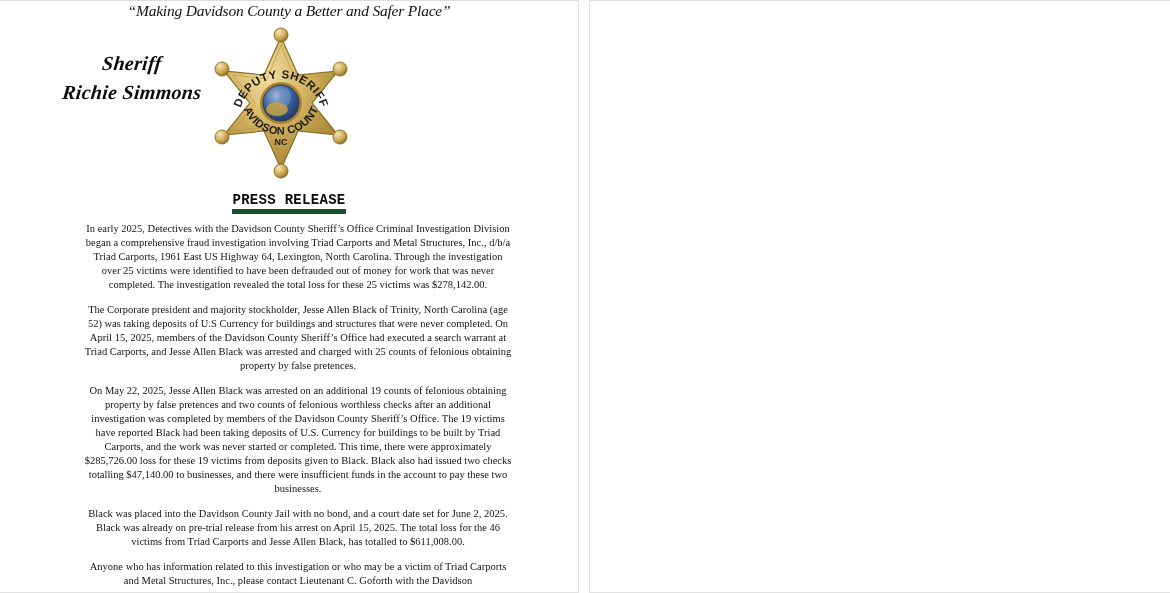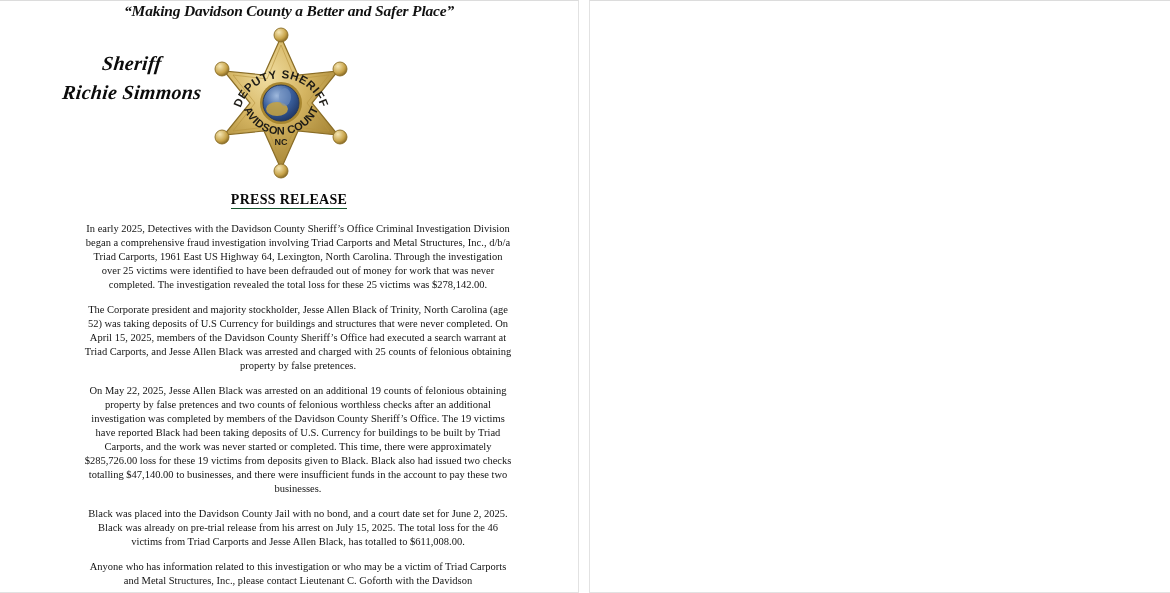--- a/index.html
+++ b/index.html
@@ -47,21 +47,21 @@
     border-right: none;
   }
 
   
   .tagline {
     position: absolute;
     left: 0; right: 0;
     top: 1px;
     text-align: center;
     font-family: "Liberation Serif", serif;
-    font-weight: bold;
+    font-weight: normal;
     font-style: italic;
     font-size: 15.5px;
     letter-spacing: -0.2px;
     color: #111;
     white-space: nowrap;
   }
 
   .sheriff-block {
     position: absolute;
     left: 42px;
@@ -97,22 +97,23 @@
     left: 0; right: 0;
     top: 191px;
     text-align: center;
     font-family: "Liberation Serif", serif;
     font-weight: bold;
     font-size: 14px;
     letter-spacing: 0.3px;
     color: #0a0a0a;
   }
   .pr-title span {
-    border-bottom: 1px solid #14532d;
+    border-bottom: 5px solid #14532d;
     padding-bottom: 1px;
+    font-family: Liberation Mono, monospace;
   }
 
   .pr-body {
     position: absolute;
     left: 84px;
     top: 221px;
     width: 428px;
     font-family: "Liberation Serif", serif;
     font-size: 10.5px;
     line-height: 1.335;
@@ -191,21 +192,21 @@
     </div>
 
     <div class="pr-title">
       <span>PRESS RELEASE</span>
     </div>
 
     <div class="pr-body">
       <p>In early 2025, Detectives with the Davidson County Sheriff’s Office Criminal Investigation Division began a comprehensive fraud investigation involving Triad Carports and Metal Structures, Inc., d/b/a Triad Carports, 1961 East US Highway 64, Lexington, North Carolina. Through the investigation over 25 victims were identified to have been defrauded out of money for work that was never completed.  The investigation revealed the total loss for these 25 victims was $278,142.00.</p>
       <p>The Corporate president and majority stockholder, Jesse Allen Black of Trinity, North Carolina (age 52) was taking deposits of U.S Currency for buildings and structures that were never completed.  On April 15, 2025, members of the Davidson County Sheriff’s Office had executed a search warrant at Triad Carports, and Jesse Allen Black was arrested and charged with 25 counts of felonious obtaining property by false pretences.</p>
       <p>On May 22, 2025, Jesse Allen Black was arrested on an additional 19 counts of felonious obtaining property by false pretences and two counts of felonious worthless checks after an additional investigation was completed by members of the Davidson County Sheriff’s Office.  The 19 victims have reported Black had been taking deposits of U.S. Currency for buildings to be built by Triad Carports, and the work was never started or completed.  This time, there were approximately $285,726.00 loss for these 19 victims from deposits given to Black.  Black also had issued two checks totalling $47,140.00 to businesses, and there were insufficient funds in the account to pay these two businesses.</p>
-      <p>Black was placed into the Davidson County Jail with no bond, and a court date set for June 2, 2025.  Black was already on pre-trial release from his arrest on July 15, 2025.  The total loss for the 46 victims from Triad Carports and Jesse Allen Black, has totalled to $611,008.00.</p>
+      <p>Black was placed into the Davidson County Jail with no bond, and a court date set for June 2, 2025.  Black was already on pre-trial release from his arrest on April 15, 2025.  The total loss for the 46 victims from Triad Carports and Jesse Allen Black, has totalled to $611,008.00.</p>
       <p>Anyone who has information related to this investigation or who may be a victim of Triad Carports and Metal Structures, Inc., please contact Lieutenant C. Goforth with the Davidson</p>
     </div>
   </div>
 
   <div class="page" id="page-right">
 
     
 
     
   </div>

